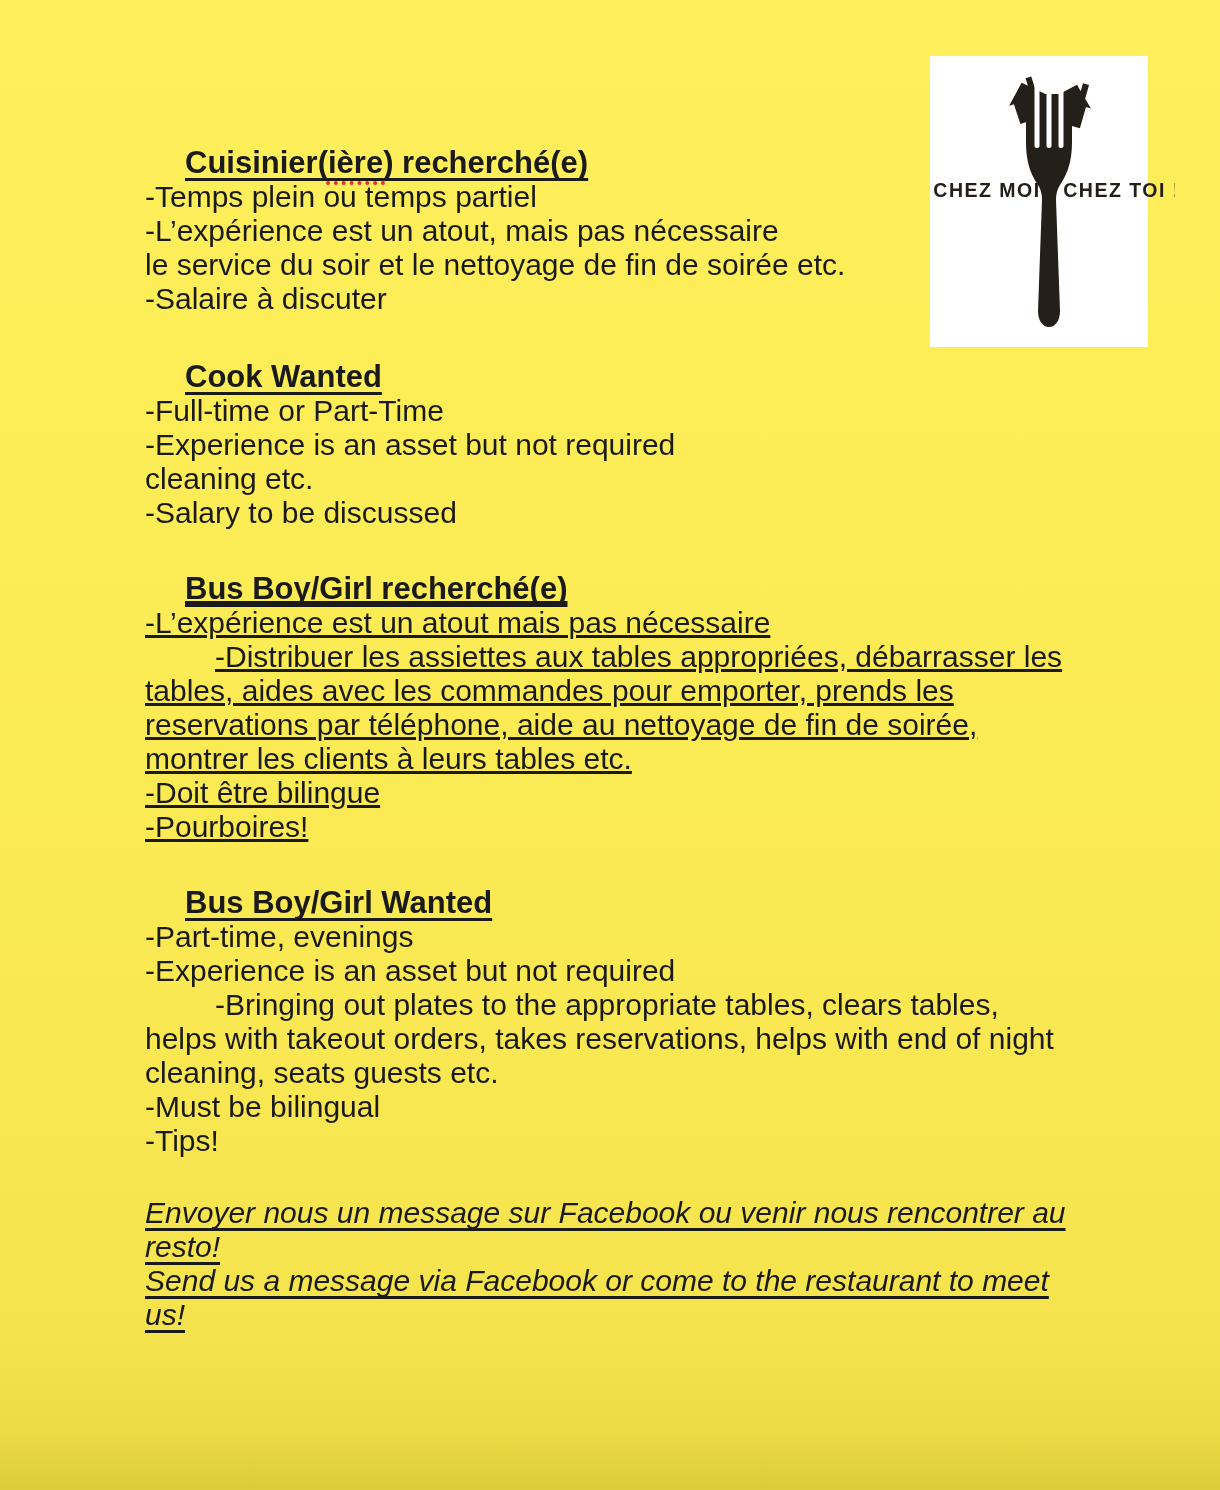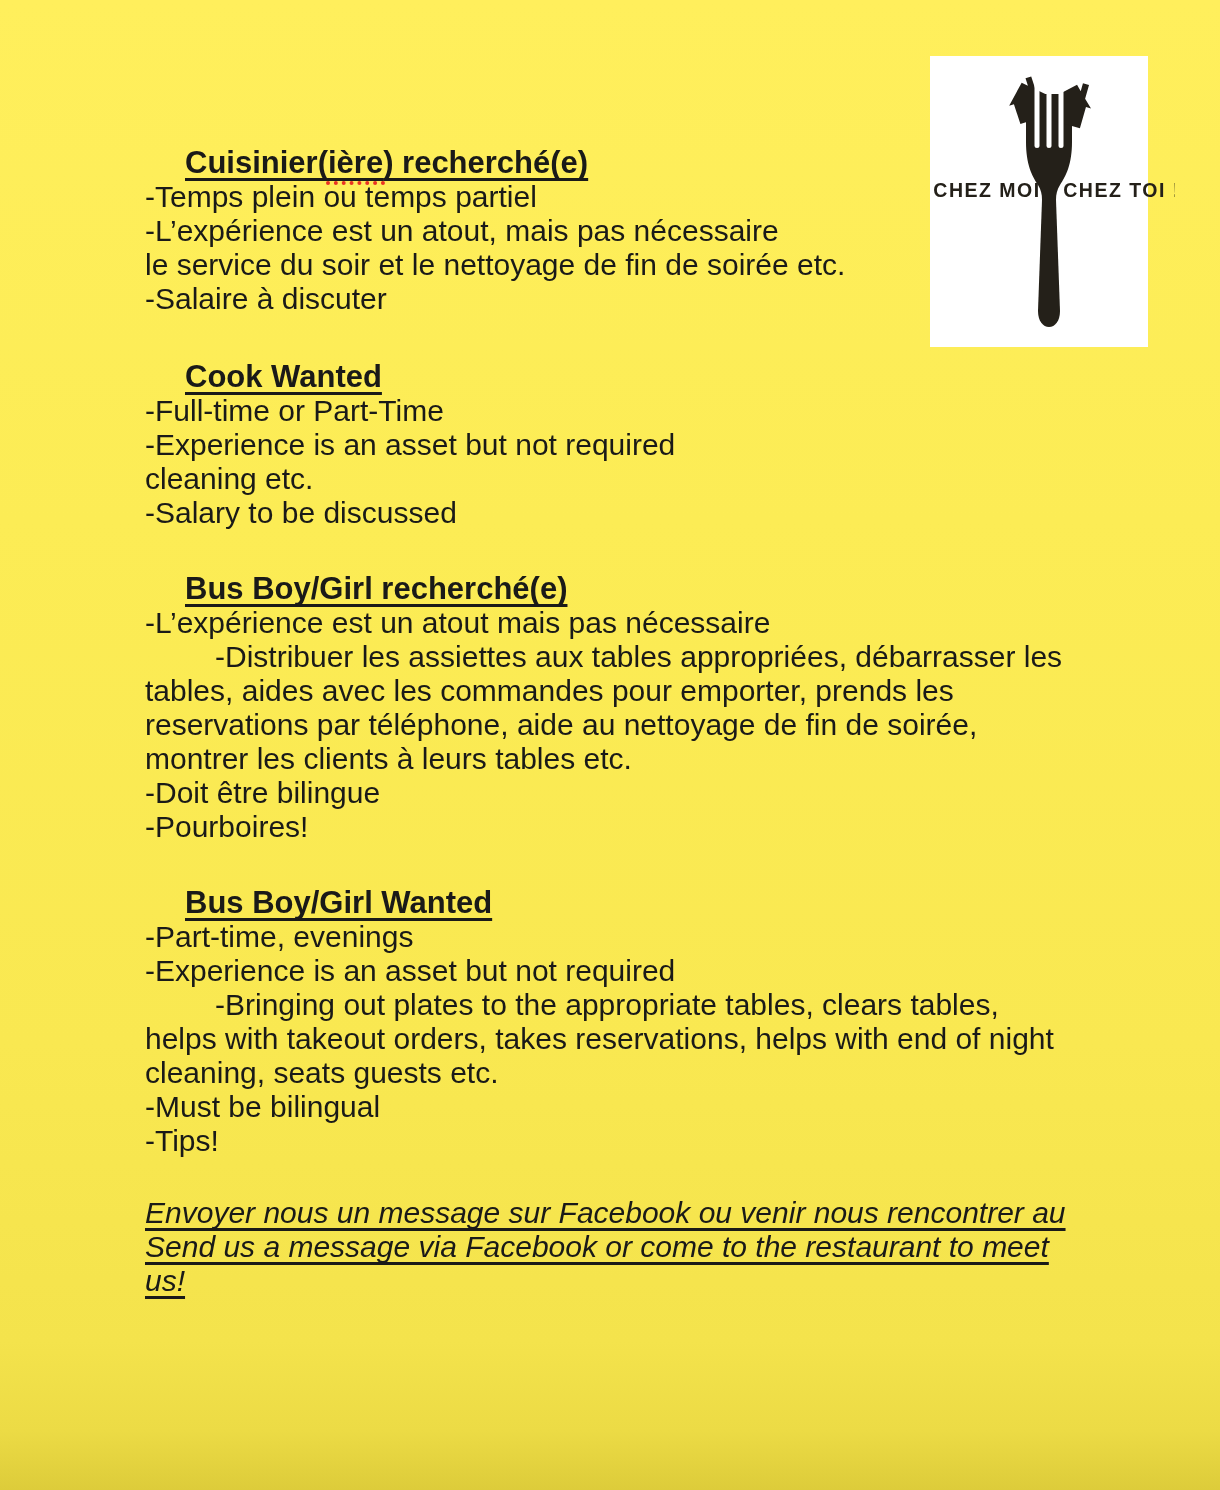--- a/index.html
+++ b/index.html
@@ -22,21 +22,21 @@
     text-decoration-skip-ink:none;
   }
   .misspell { position:relative; }
   .misspell::after {
     content:"";
     position:absolute; left:-2px; right:-2px; bottom:-5px;
     border-bottom:4px dotted #e93323;
   }
   .sec-1 { margin-bottom:44px; }
   .sec-2 { margin-bottom:42px; }
-  .sec-3 { margin-bottom:42px; }
+  .sec-3 { margin-bottom:42px;text-decoration:underline; }
   .sec-4 { margin-bottom:38px; }
   .fu {
     font-style:italic;
     text-decoration:underline;
     text-decoration-thickness:2.5px;
     text-underline-offset:5px;
     text-decoration-skip-ink:none;
   }
   .logo {
     position:absolute; left:930px; top:56px;
@@ -114,18 +114,19 @@
       <div class="line">-Experience is an asset but not required</div>
       <div class="line indent">-Bringing out plates to the appropriate tables, clears tables,</div>
       <div class="line">helps with takeout orders, takes reservations, helps with end of night</div>
       <div class="line">cleaning, seats guests etc.</div>
       <div class="line">-Must be bilingual</div>
       <div class="line">-Tips!</div>
     </section>
 
     <footer>
       <div class="line"><span class="fu">Envoyer nous un message sur Facebook ou venir nous rencontrer au</span></div>
+      <div class="line"><span class="fu">resto!</span></div>
       <div class="line"><span class="fu">Send us a message via Facebook or come to the restaurant to meet</span></div>
       <div class="line"><span class="fu">us!</span></div>
     </footer>
 
   </div>
 </div>
 
 </body></html>

